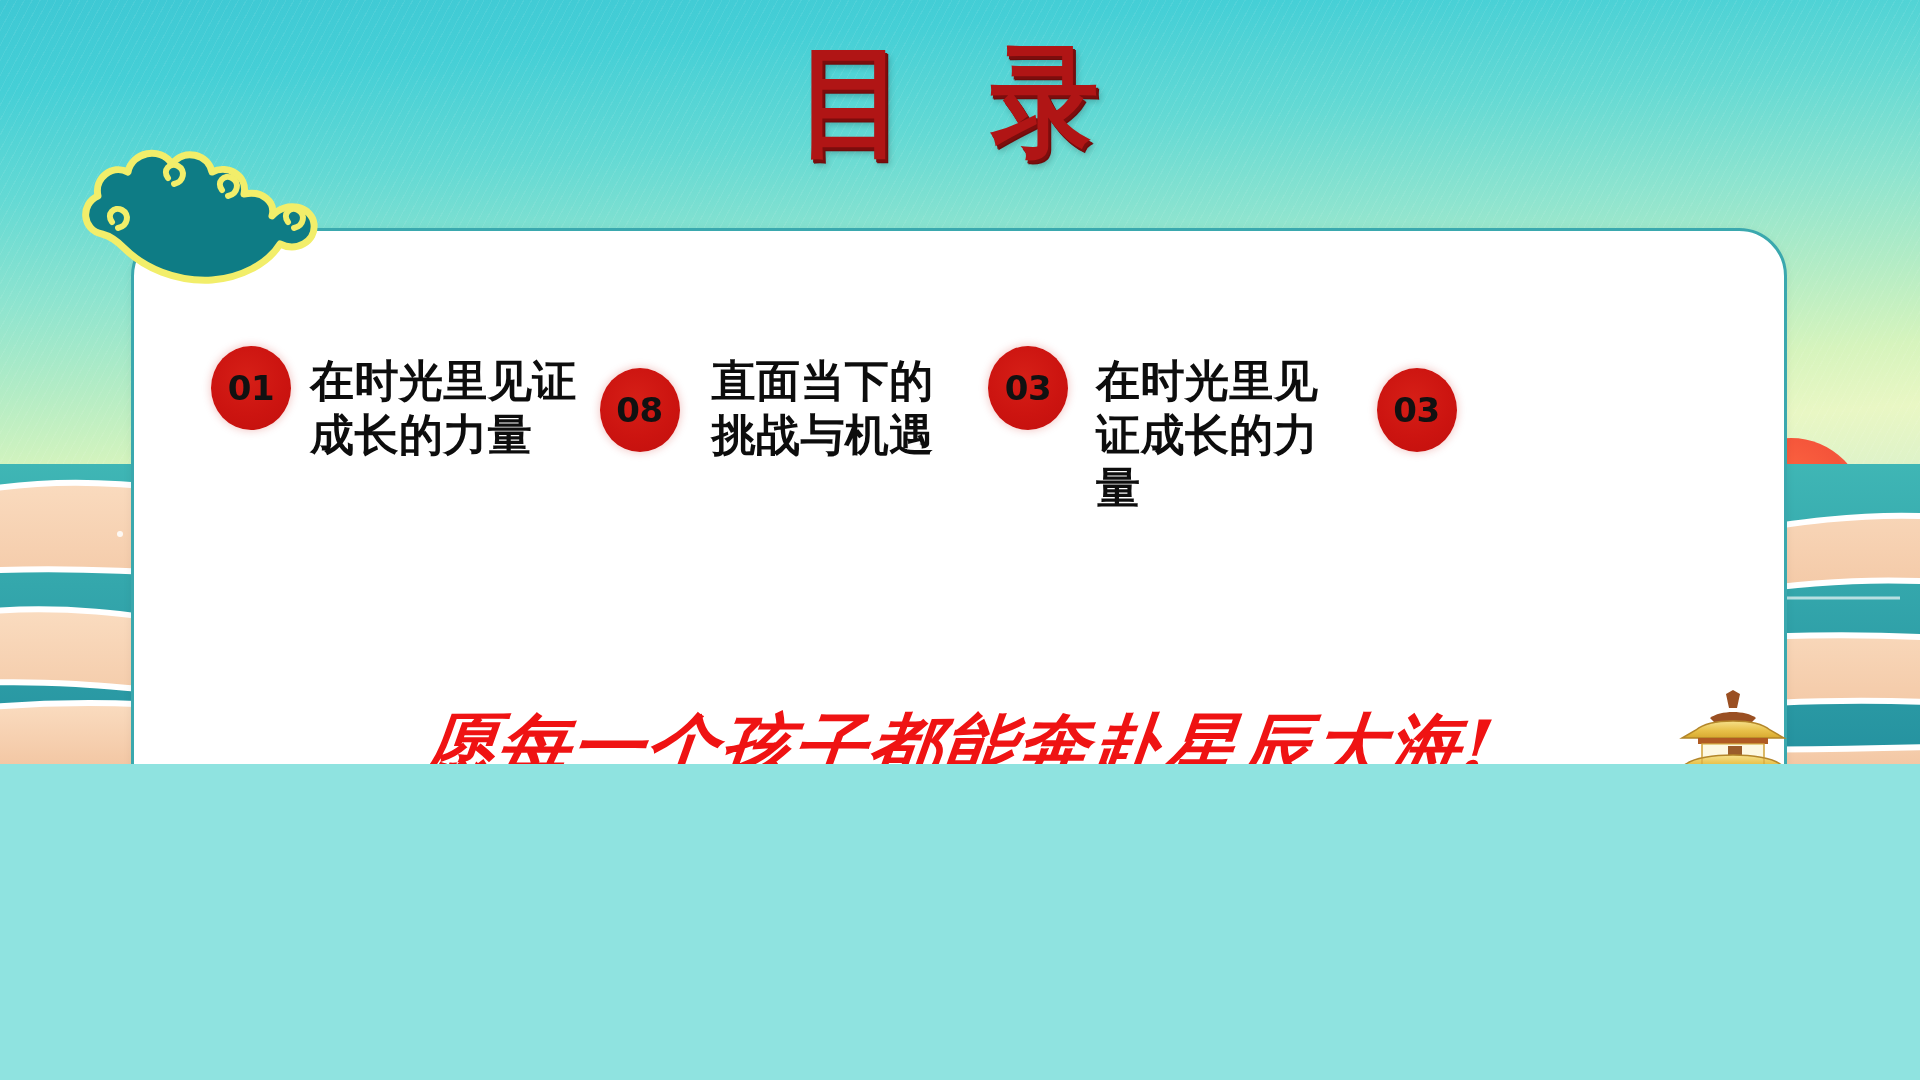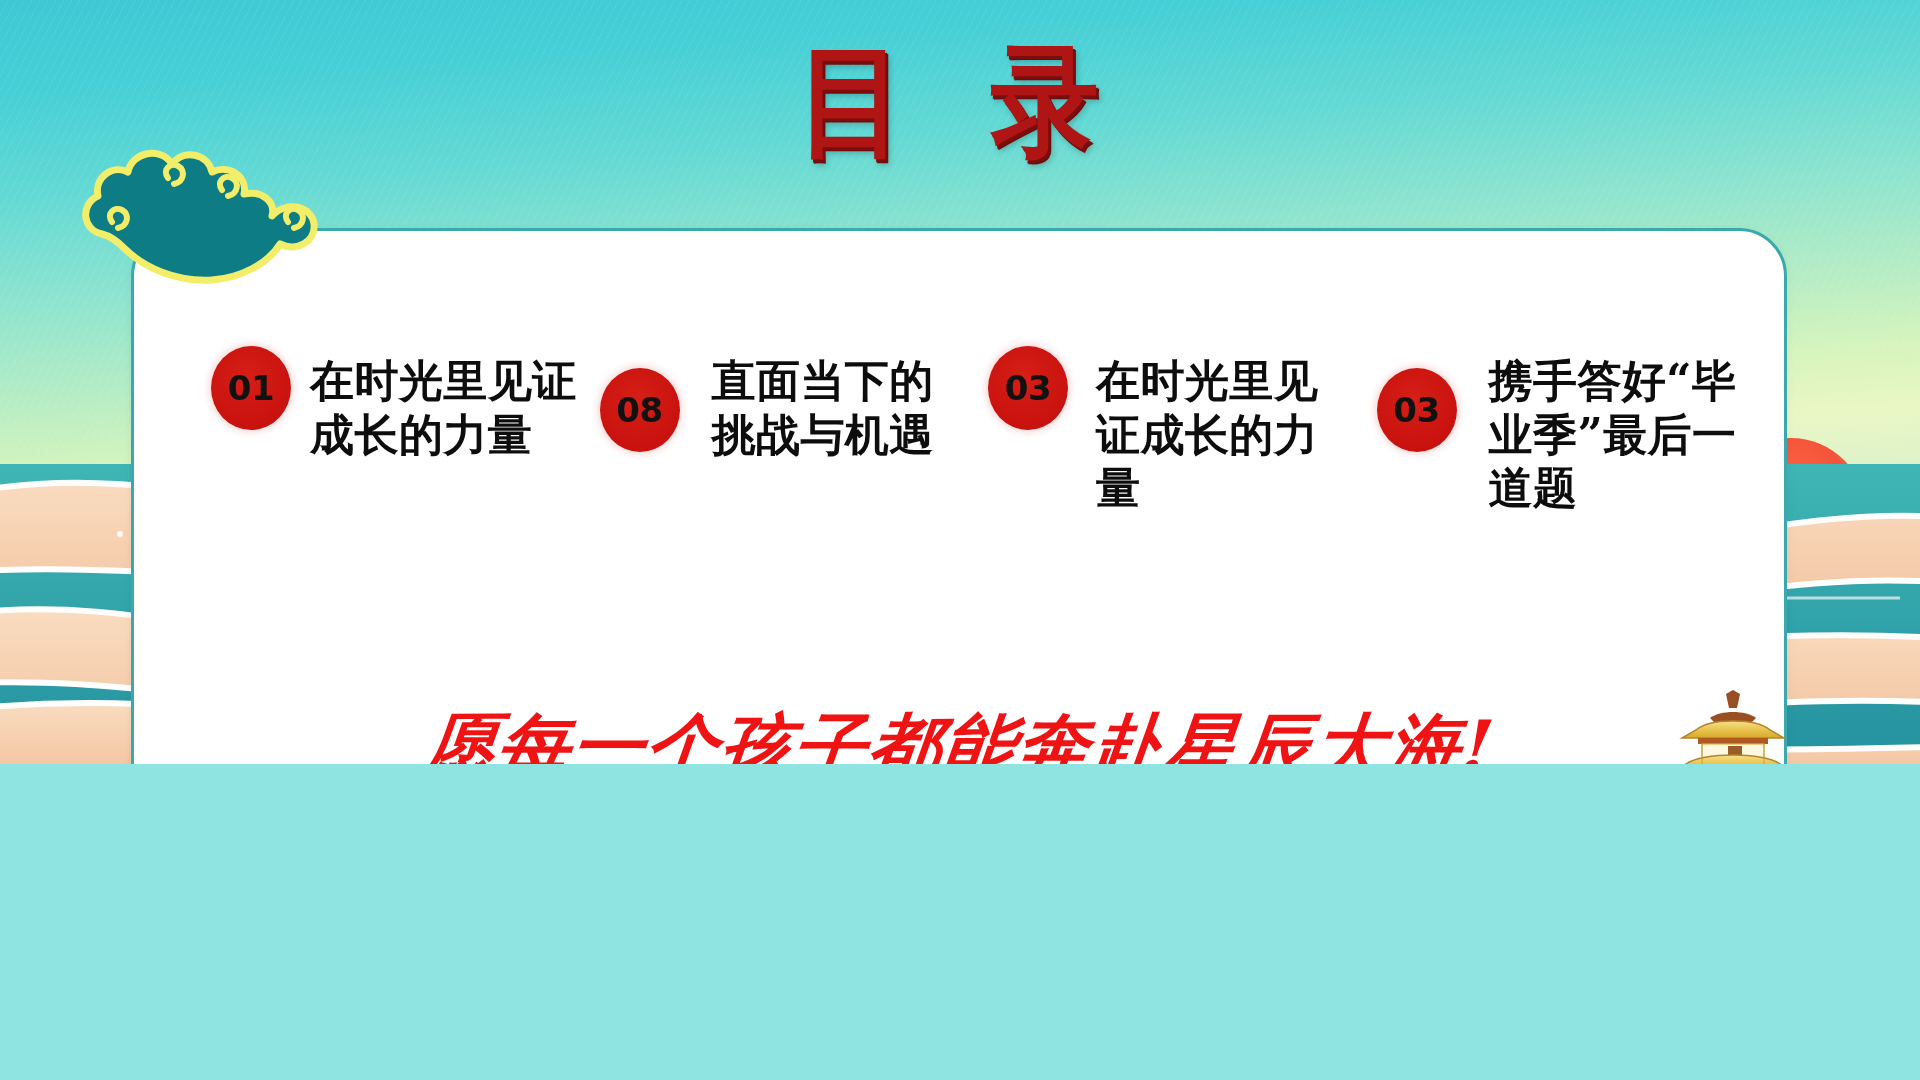--- a/index.html
+++ b/index.html
@@ -343,20 +343,19 @@
       <div class="toc-text">直面当下的挑战与机遇</div>
     </div>
 
     <div class="toc-item item-3 r2">
       <div class="badge">03</div>
       <div class="toc-text">在时光里见证成长的力量</div>
     </div>
 
     <div class="toc-item item-4 r2">
       <div class="badge">03</div>
-      <div class="toc-text">携手答好“毕业季”最后一道题</div>
     </div>
 
   </div>
 
   <div class="slogan">愿每一个孩子都能奔赴星辰大海!</div>
 
 </div>
 
 </body></html>

